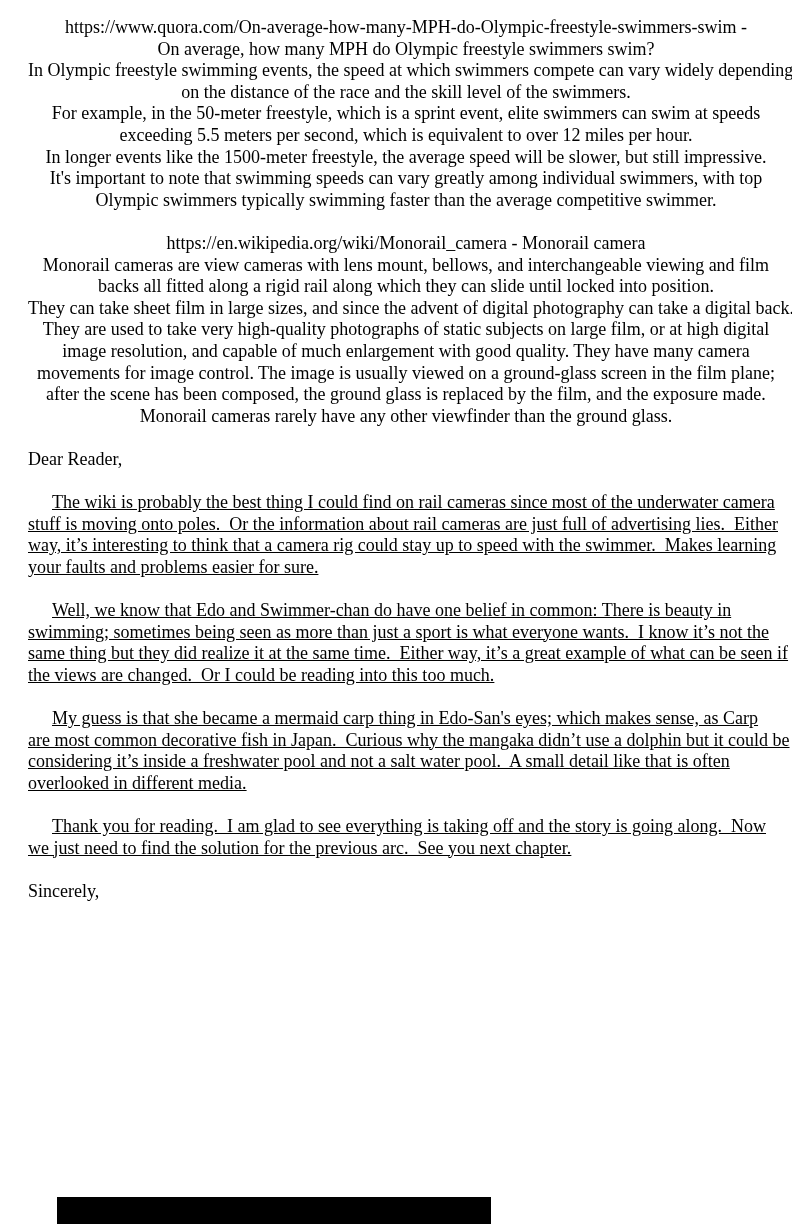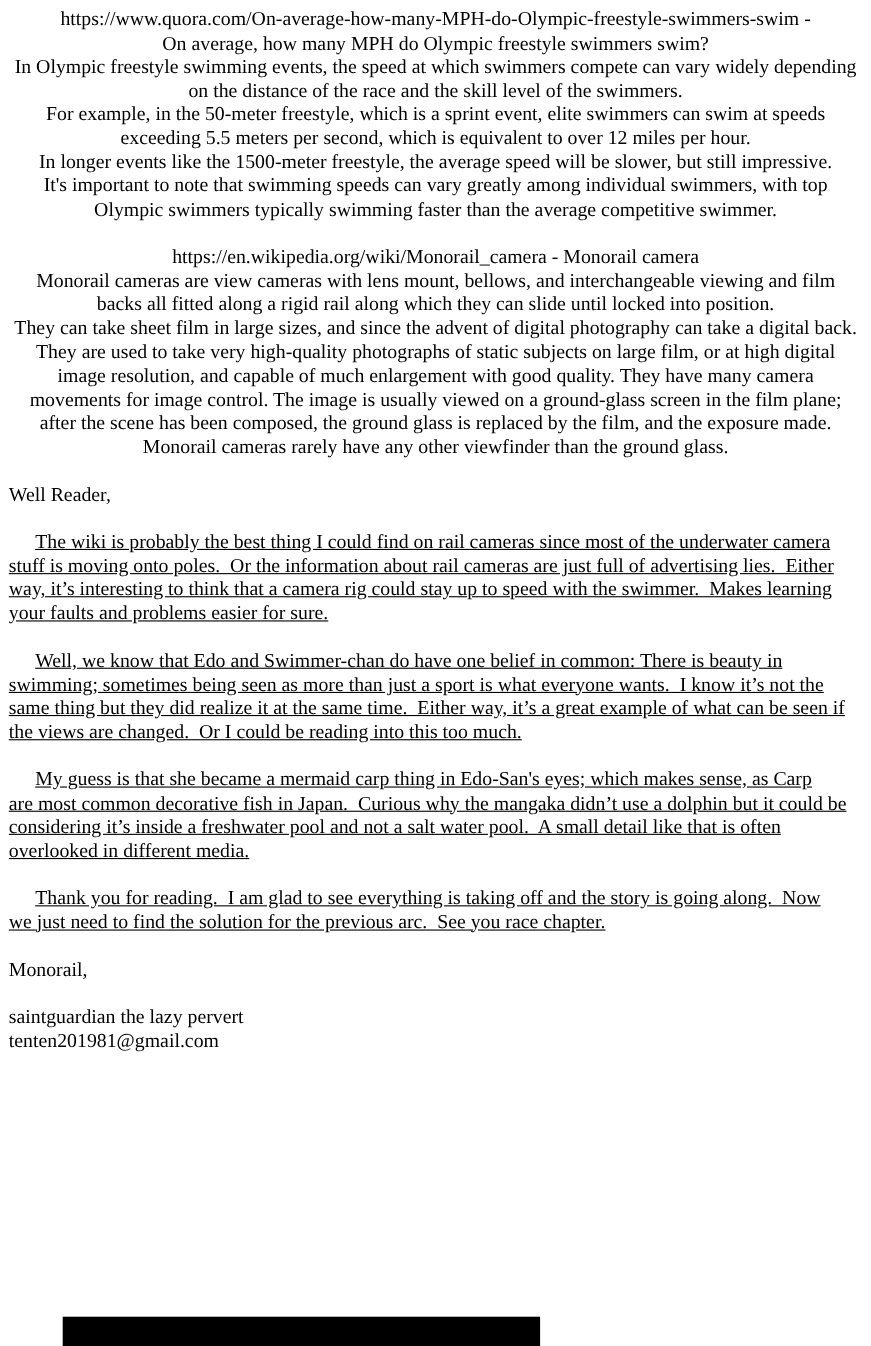--- a/index.html
+++ b/index.html
@@ -11,21 +11,22 @@
   }
   body {
     position: relative;
     background: #ffffff;
     color: #000000;
     font-family: "Liberation Serif", "DejaVu Serif", serif;
     font-size: 18px;
     line-height: 21.6px;
   }
   .page {
-    padding: 7px 8px 0 8px;
+    padding: 17px 8px 0 8px;
+    margin-left: 20px;
   }
   .block {
     white-space: pre;          
     margin: 0 0 21.6px 0;      
   }
   .center {
     text-align: center;
   }
   .para {
     text-indent: 24px;         
@@ -60,40 +61,38 @@
   <div class="block center">https://en.wikipedia.org/wiki/Monorail_camera - Monorail camera
 Monorail cameras are view cameras with lens mount, bellows, and interchangeable viewing and film
 backs all fitted along a rigid rail along which they can slide until locked into position.
 They can take sheet film in large sizes, and since the advent of digital photography can take a digital back.
 They are used to take very high-quality photographs of static subjects on large film, or at high digital
 image resolution, and capable of much enlargement with good quality. They have many camera
 movements for image control. The image is usually viewed on a ground-glass screen in the film plane;
 after the scene has been composed, the ground glass is replaced by the film, and the exposure made.
 Monorail cameras rarely have any other viewfinder than the ground glass.</div>
 
-  <div class="block">Well Reader,</div>
+  <div class="block">Dear Reader,</div>
 
   <div class="block para">The wiki is probably the best thing I could find on rail cameras since most of the underwater camera
 stuff is moving onto poles.  Or the information about rail cameras are just full of advertising lies.  Either
 way, it’s interesting to think that a camera rig could stay up to speed with the swimmer.  Makes learning
 your faults and problems easier for sure.</div>
 
   <div class="block para">Well, we know that Edo and Swimmer-chan do have one belief in common: There is beauty in
 swimming; sometimes being seen as more than just a sport is what everyone wants.  I know it’s not the
 same thing but they did realize it at the same time.  Either way, it’s a great example of what can be seen if
 the views are changed.  Or I could be reading into this too much.</div>
 
   <div class="block para">My guess is that she became a mermaid carp thing in Edo-San's eyes; which makes sense, as Carp
 are most common decorative fish in Japan.  Curious why the mangaka didn’t use a dolphin but it could be
 considering it’s inside a freshwater pool and not a salt water pool.  A small detail like that is often
 overlooked in different media.</div>
 
   <div class="block para">Thank you for reading.  I am glad to see everything is taking off and the story is going along.  Now
-we just need to find the solution for the previous arc.  See you race chapter.</div>
+we just need to find the solution for the previous arc.  See you next chapter.</div>
 
-  <div class="block">Monorail,</div>
+  <div class="block">Sincerely,</div>
 
-  <div class="block signature">saintguardian the lazy pervert
-tenten201981@gmail.com</div>
 
 </div>
 
 <div class="bottom-bar" style="background: rgb(0, 0, 0);"></div>
 
 </body></html>

